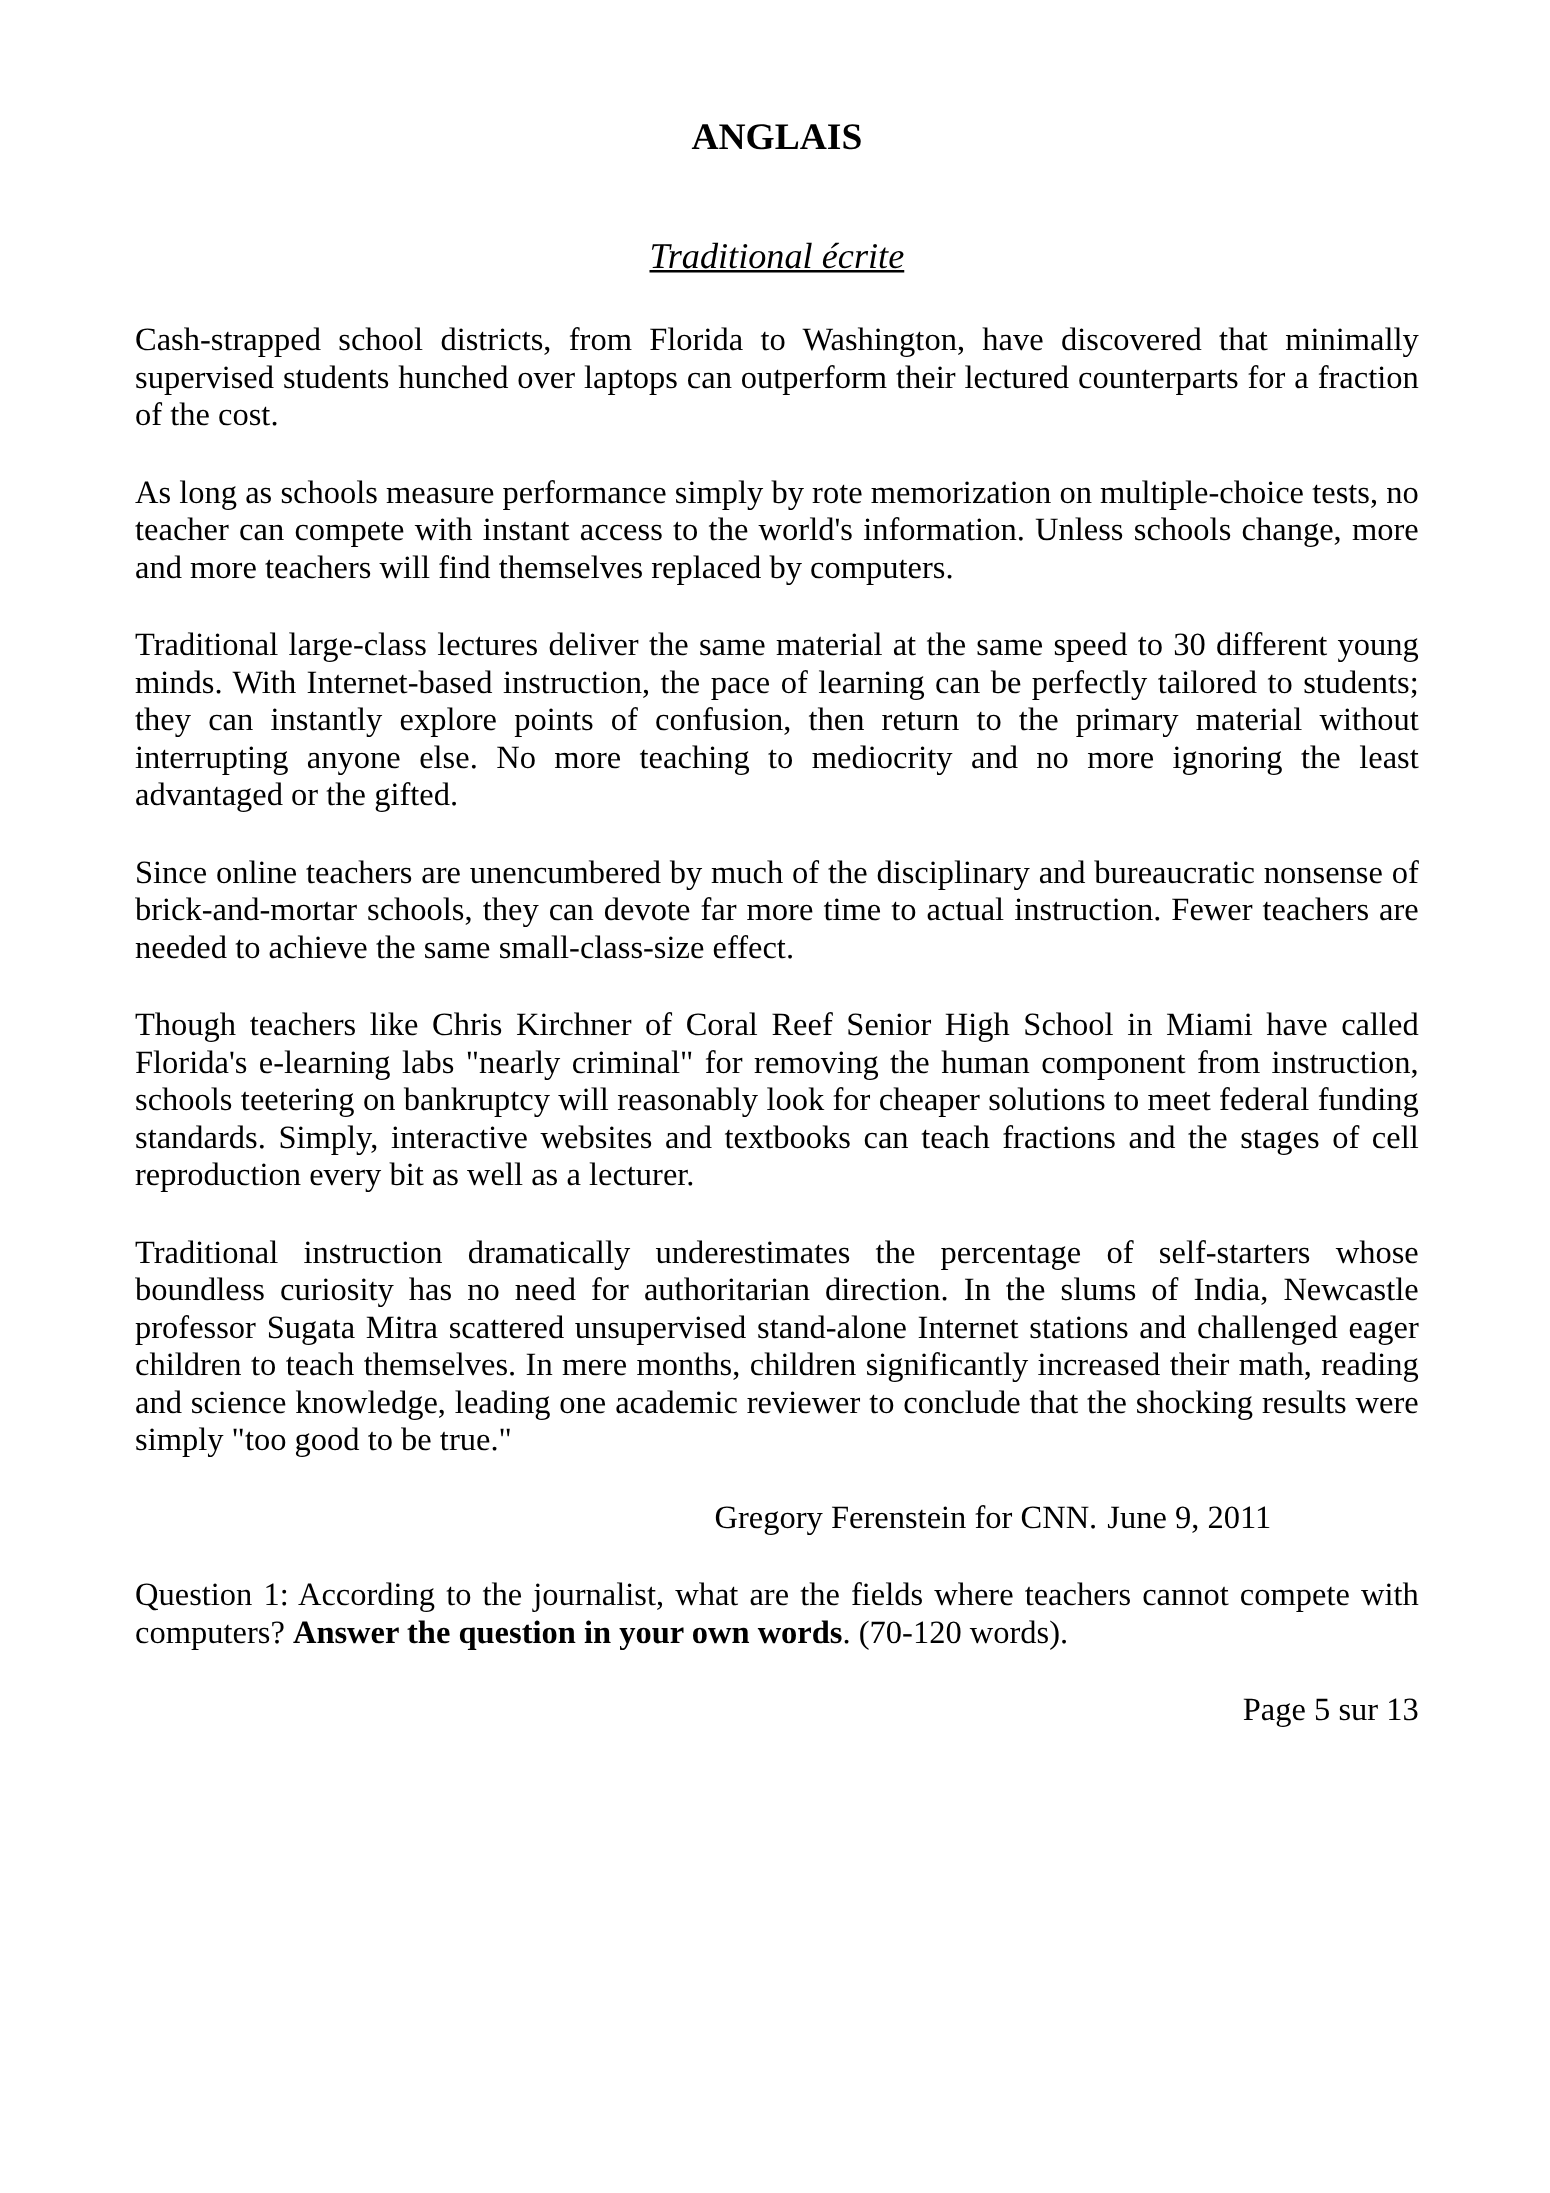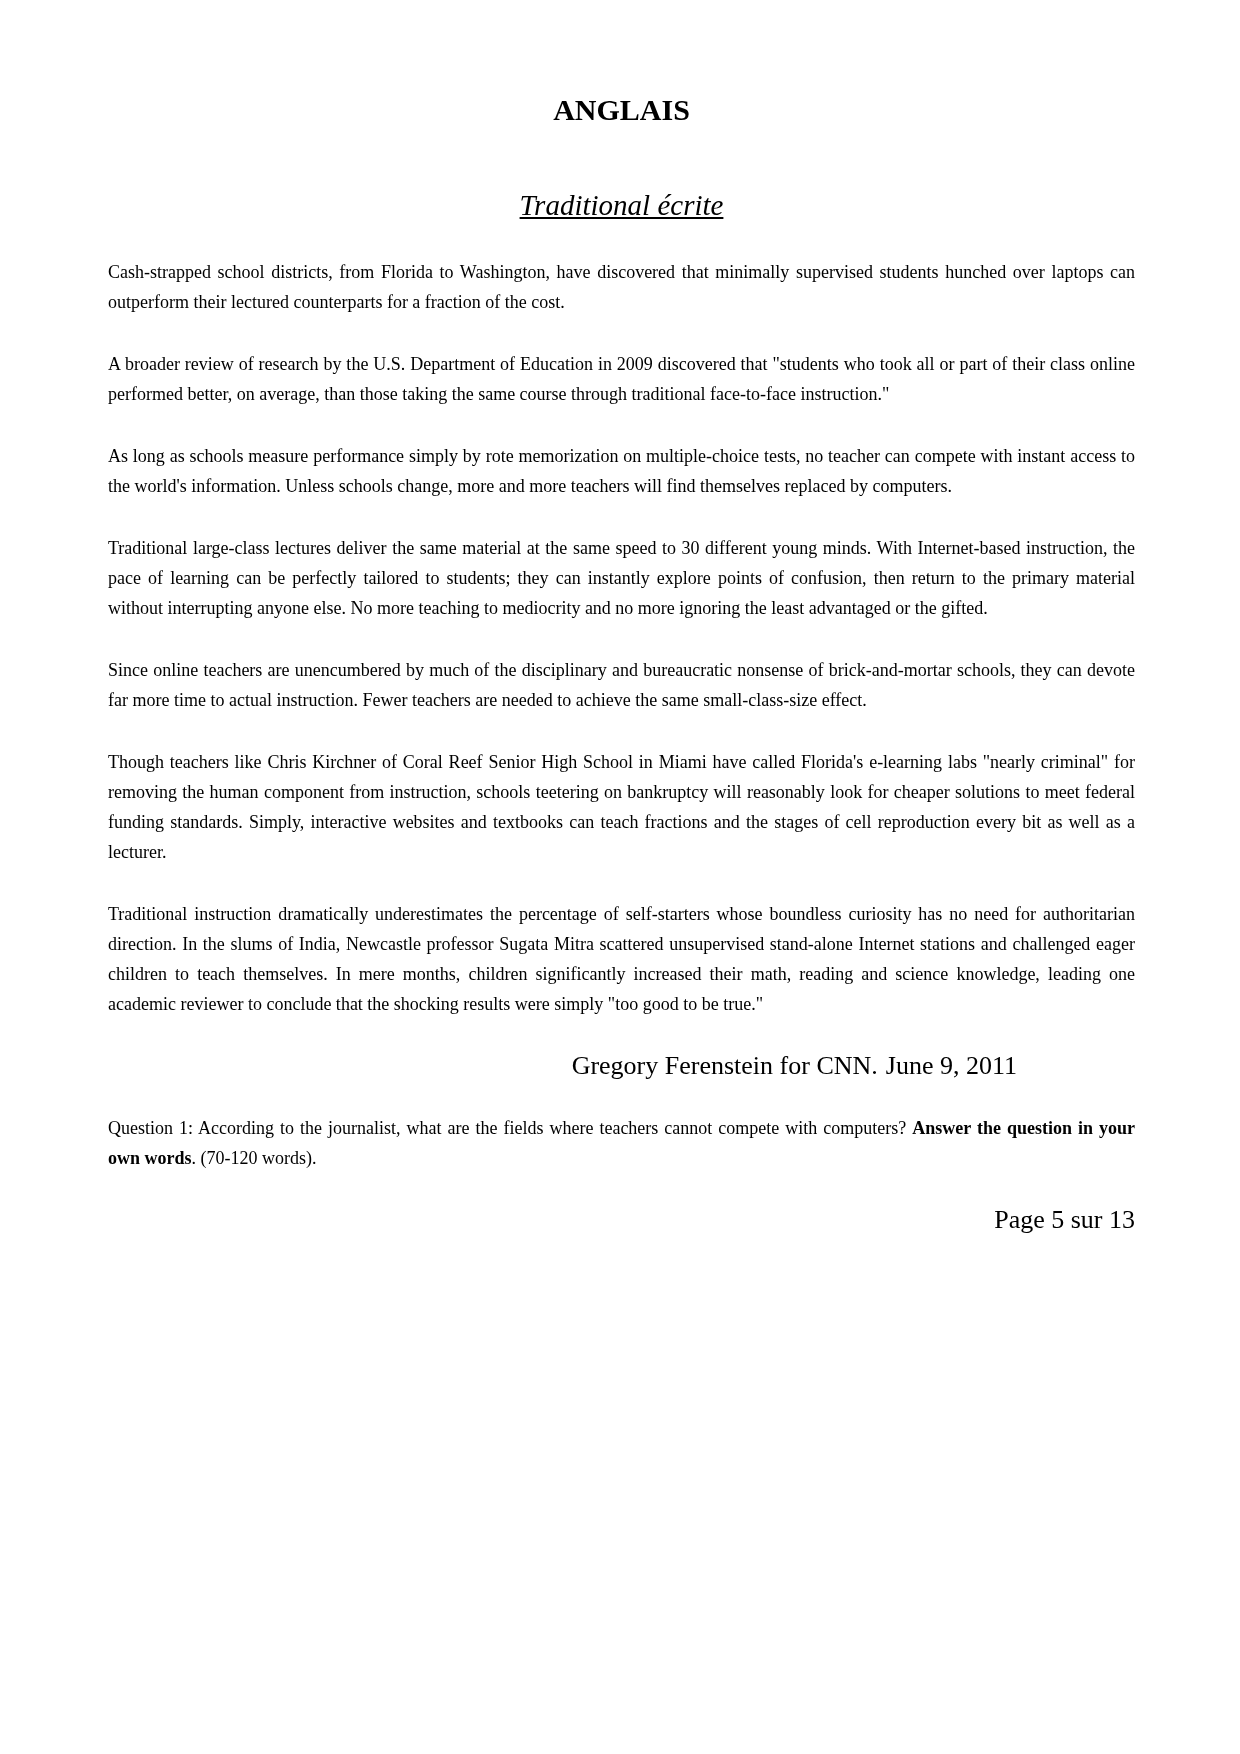--- a/index.html
+++ b/index.html
@@ -36,21 +36,21 @@
   }
   .article-title {
     margin: 18px 0 0 0;
     text-align: center;
     font-size: 29px;
     line-height: 35px;
     font-weight: bold;
   }
   .body-text p,
   .question {
-    font-size: 18px;
+    font-size: 26px;
     line-height: 30px;
     text-align: justify;
     margin: 0 0 32px 0;
   }
   .body-text p.first {
     margin-top: 34px;
   }
   .byline {
     font-size: 26px;
     line-height: 30px;
@@ -78,21 +78,20 @@
 
 <div class="page">
 
   <h1 class="subject-title">ANGLAIS</h1>
 
   <h2 class="section-title">Traditional écrite</h2>
 
 
   <div class="body-text">
     <p class="first">Cash-strapped school districts, from Florida to Washington, have discovered that minimally supervised students hunched over laptops can outperform their lectured counterparts for a fraction of the cost.</p>
-    <p>A broader review of research by the U.S. Department of Education in 2009 discovered that "students who took all or part of their class online performed better, on average, than those taking the same course through traditional face-to-face instruction."</p>
     <p>As long as schools measure performance simply by rote memorization on multiple-choice tests, no teacher can compete with instant access to the world's information. Unless schools change, more and more teachers will find themselves replaced by computers.</p>
     <p>Traditional large-class lectures deliver the same material at the same speed to 30 different young minds. With Internet-based instruction, the pace of learning can be perfectly tailored to students; they can instantly explore points of confusion, then return to the primary material without interrupting anyone else. No more teaching to mediocrity and no more ignoring the least advantaged or the gifted.</p>
     <p>Since online teachers are unencumbered by much of the disciplinary and bureaucratic nonsense of brick-and-mortar schools, they can devote far more time to actual instruction. Fewer teachers are needed to achieve the same small-class-size effect.</p>
     <p>Though teachers like Chris Kirchner of Coral Reef Senior High School in Miami have called Florida's e-learning labs "nearly criminal" for removing the human component from instruction, schools teetering on bankruptcy will reasonably look for cheaper solutions to meet federal funding standards. Simply, interactive websites and textbooks can teach fractions and the stages of cell reproduction every bit as well as a lecturer.</p>
     <p>Traditional instruction dramatically underestimates the percentage of self-starters whose boundless curiosity has no need for authoritarian direction. In the slums of India, Newcastle professor Sugata Mitra scattered unsupervised stand-alone Internet stations and challenged eager children to teach themselves. In mere months, children significantly increased their math, reading and science knowledge, leading one academic reviewer to conclude that the shocking results were simply "too good to be true."</p>
   </div>
 
   <div class="byline">
     <span class="byline-author">Gregory Ferenstein for CNN.</span><span class="byline-date">June 9, 2011</span>
   </div>

